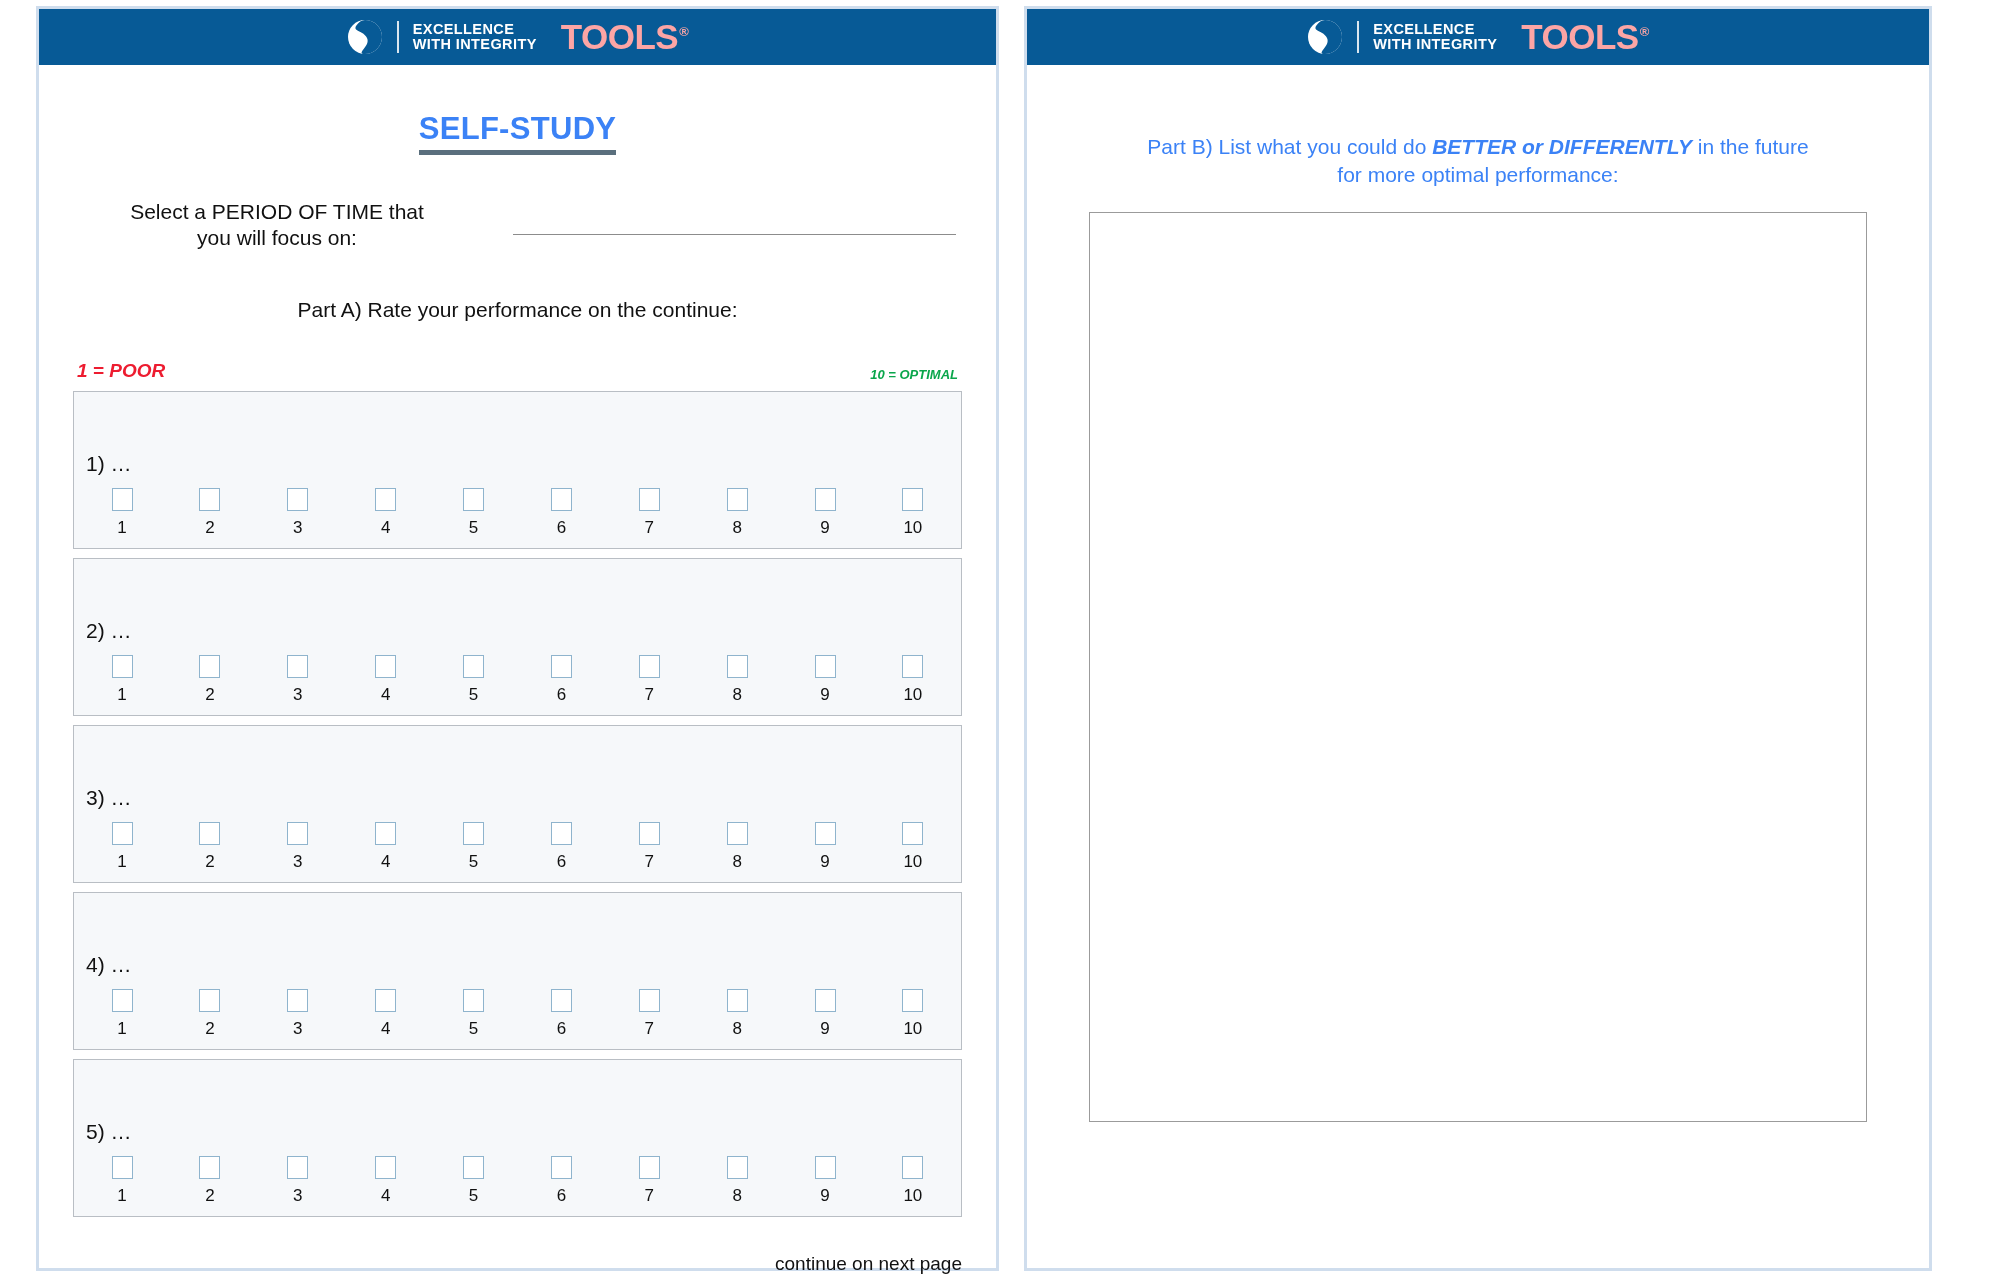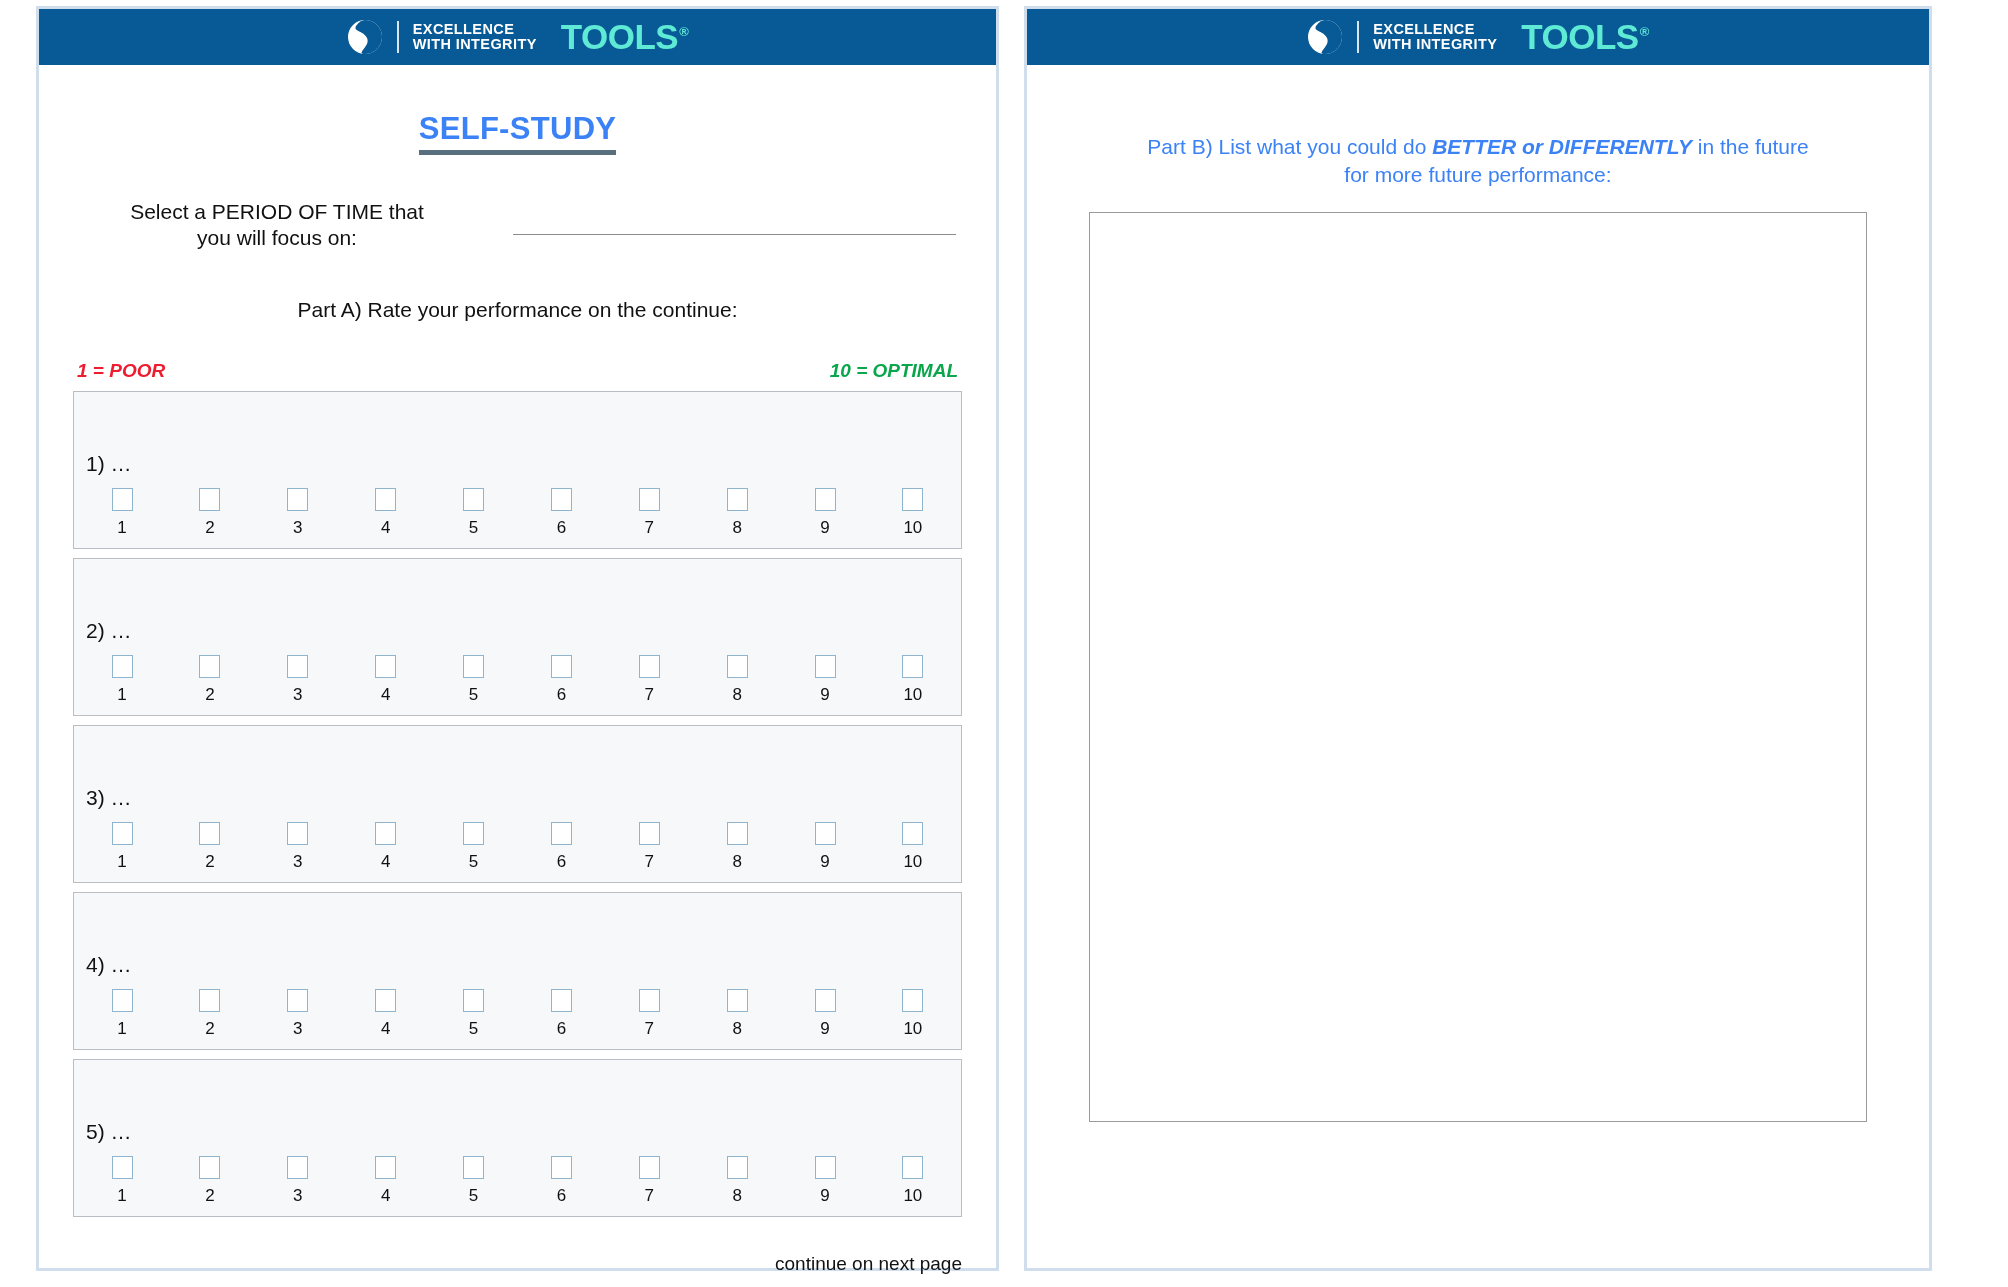--- a/index.html
+++ b/index.html
@@ -65,21 +65,21 @@
     line-height: 1.02;
   }
   .brand-lines span {
     color: #ffffff;
     font-size: 14.5px;
     font-weight: bold;
     letter-spacing: .4px;
     white-space: nowrap;
   }
   .brand-tools {
-    color: #5eead4;
+    color: #fca5a5;
     font-size: 35px;
     font-weight: bold;
     letter-spacing: -0.5px;
     margin-left: 10px;
     position: relative;
     white-space: nowrap;
   }
   .brand-tools .reg {
     font-size: 13px;
     vertical-align: super;
@@ -149,21 +149,21 @@
   }
   .legend-poor {
     color: #ed1c30;
     font-size: 19px;
     font-weight: bold;
     font-style: italic;
     margin-top: 34px;
   }
   .legend-optimal {
     color: #0aa64b;
-    font-size: 19px;
+    font-size: 13px;
     font-weight: bold;
     font-style: italic;
   }
 
   
   .rating-block {
     background: #f6f8fa;
     border: 1px solid #b9bec4;
     box-sizing: border-box;
     margin-top: 9px;
@@ -545,20 +545,20 @@
           <span>EXCELLENCE</span>
           <span>WITH INTEGRITY</span>
         </span>
         <span class="brand-tools"><span>TOOLS</span><span class="reg">®</span></span>
       </div>
     </div>
 
     <div class="sheet-body-right">
       <div class="partb-heading">
         <span>Part B) List what you could do </span><b>BETTER or DIFFERENTLY</b><span> in the future</span>
-        <div>for more future performance:</div>
+        <div>for more optimal performance:</div>
       </div>
 
       <div class="partb-box"></div>
     </div>
   </div>
 
 </div>
 
 </body></html>

